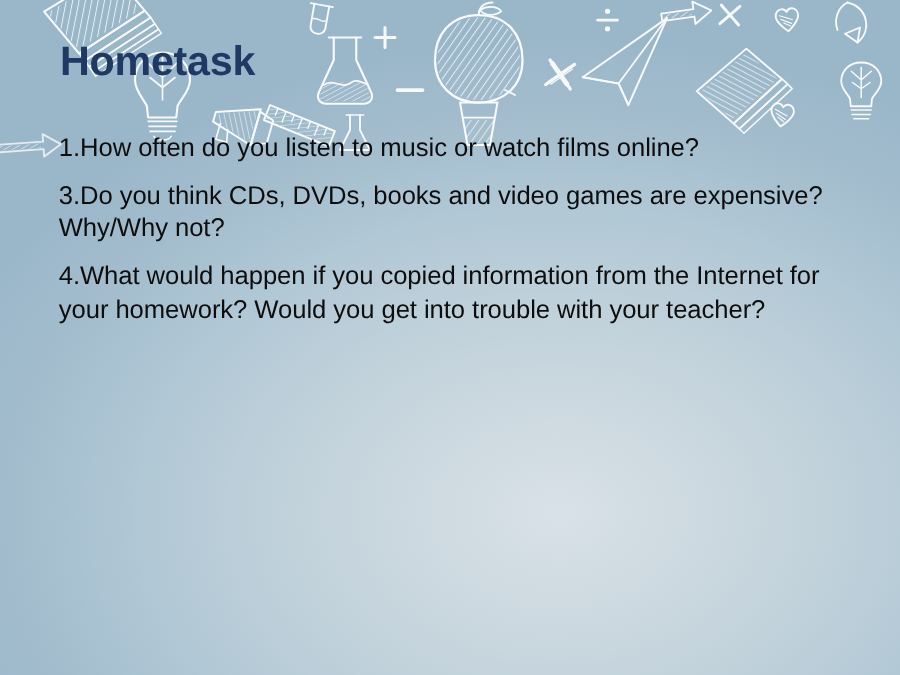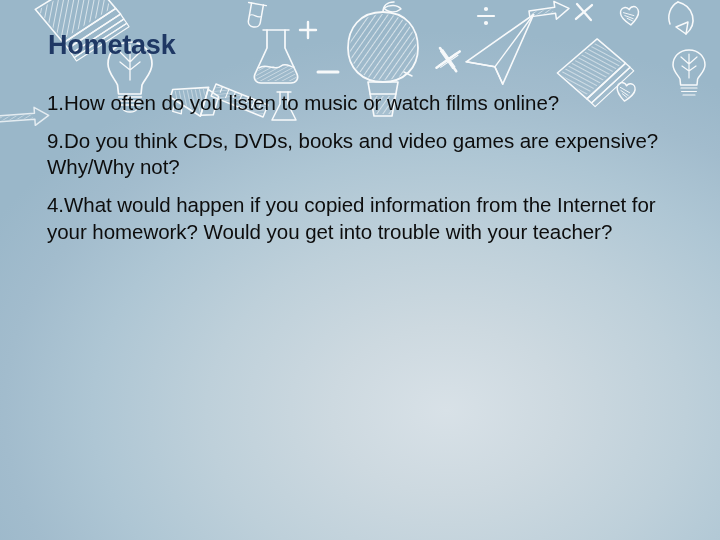--- a/index.html
+++ b/index.html
@@ -52,31 +52,31 @@
 
   
   #content {
     position: absolute;
     inset: 0;
   }
   #title {
     position: absolute;
     left: 48px;
     top: 31px;
-    font-size: 27px;
+    font-size: 33px;
     font-weight: bold;
     color: #1f3864;
     letter-spacing: -0.2px;
     line-height: 1.1;
     white-space: nowrap;
   }
   #qlist {
     position: absolute;
     left: 47px;
-    top: 90px;
+    top: 106px;
     width: 632px;
     margin: 0;
     padding: 0;
     list-style: none;
   }
   #qlist li {
     font-size: 20.5px;
     color: #0d0d0d;
     line-height: 1.30;
     margin: 0 0 11px 0;
@@ -239,18 +239,18 @@
       </g>
     </svg>
   </div>
 
   <div id="content">
 
     <div id="title">Hometask</div>
 
     <ul id="qlist">
       <li>1.How often do you listen to music or watch films online?</li>
-      <li>9.Do you think CDs, DVDs, books and video games are expensive? Why/Why not?</li>
+      <li>3.Do you think CDs, DVDs, books and video games are expensive? Why/Why not?</li>
       <li>4.What would happen if you copied information from the Internet for your homework? Would you get into trouble with your teacher?</li>
     </ul>
 
   </div>
 </div>
 
 </body></html>

